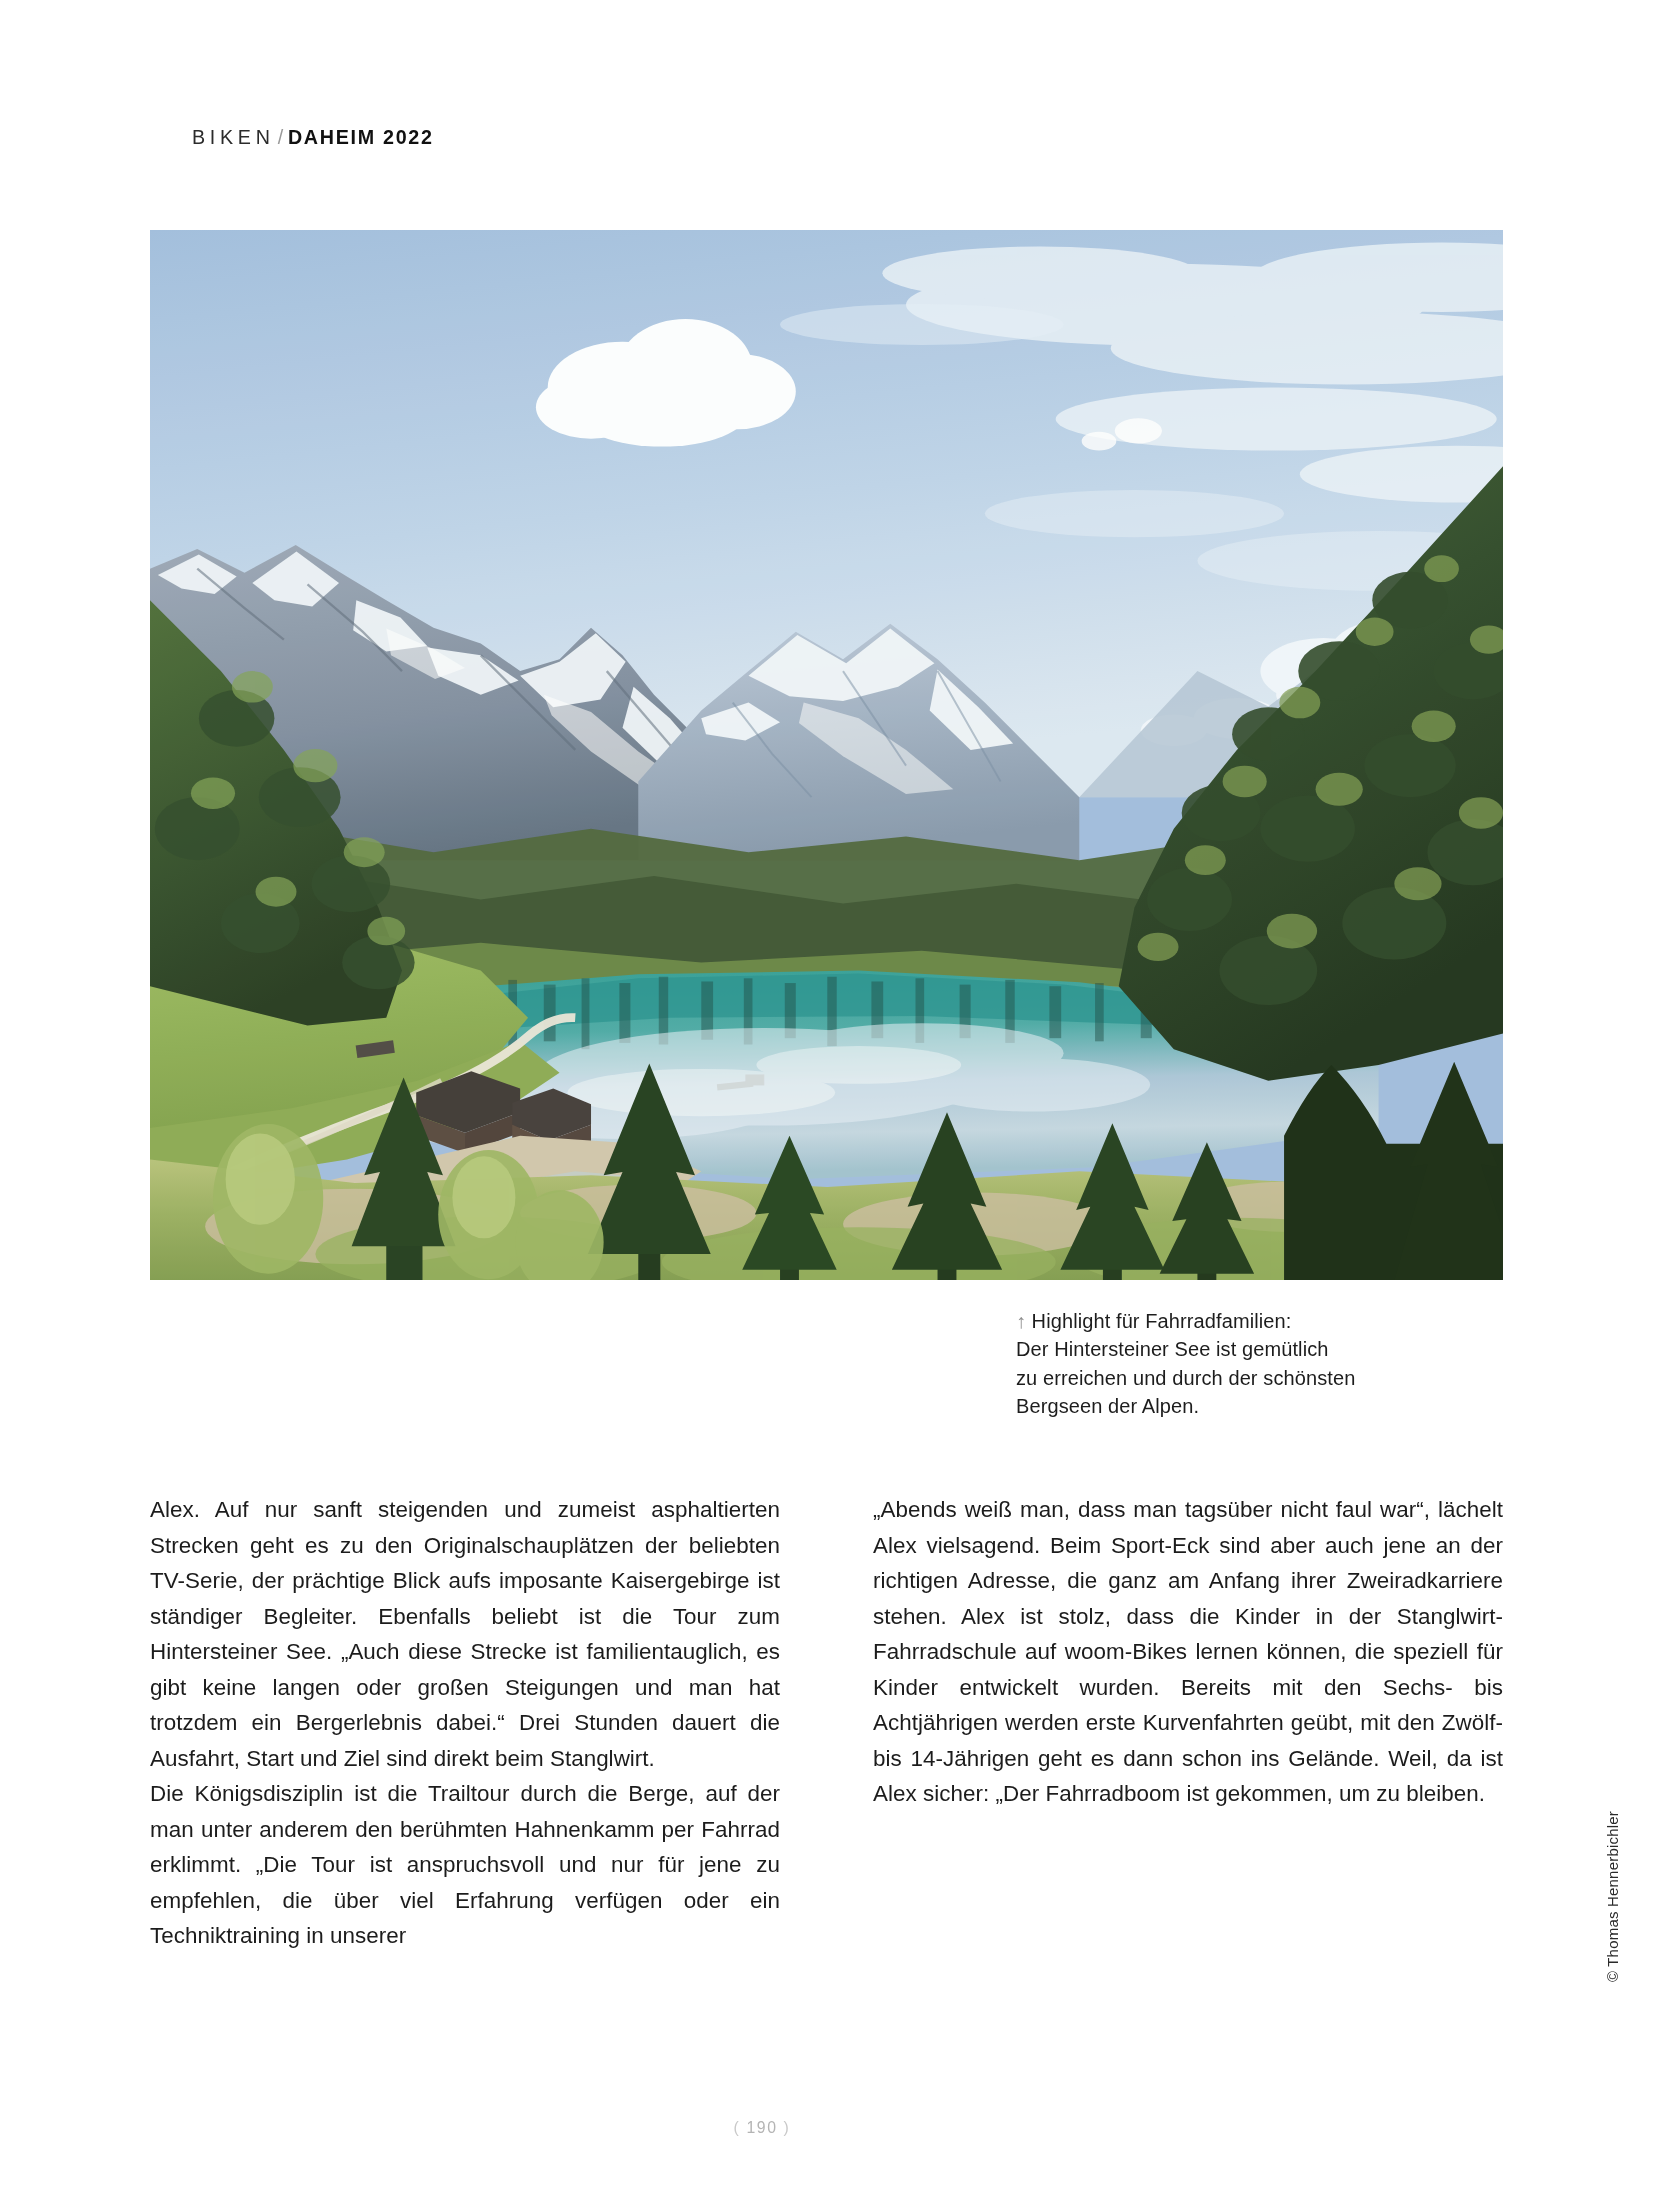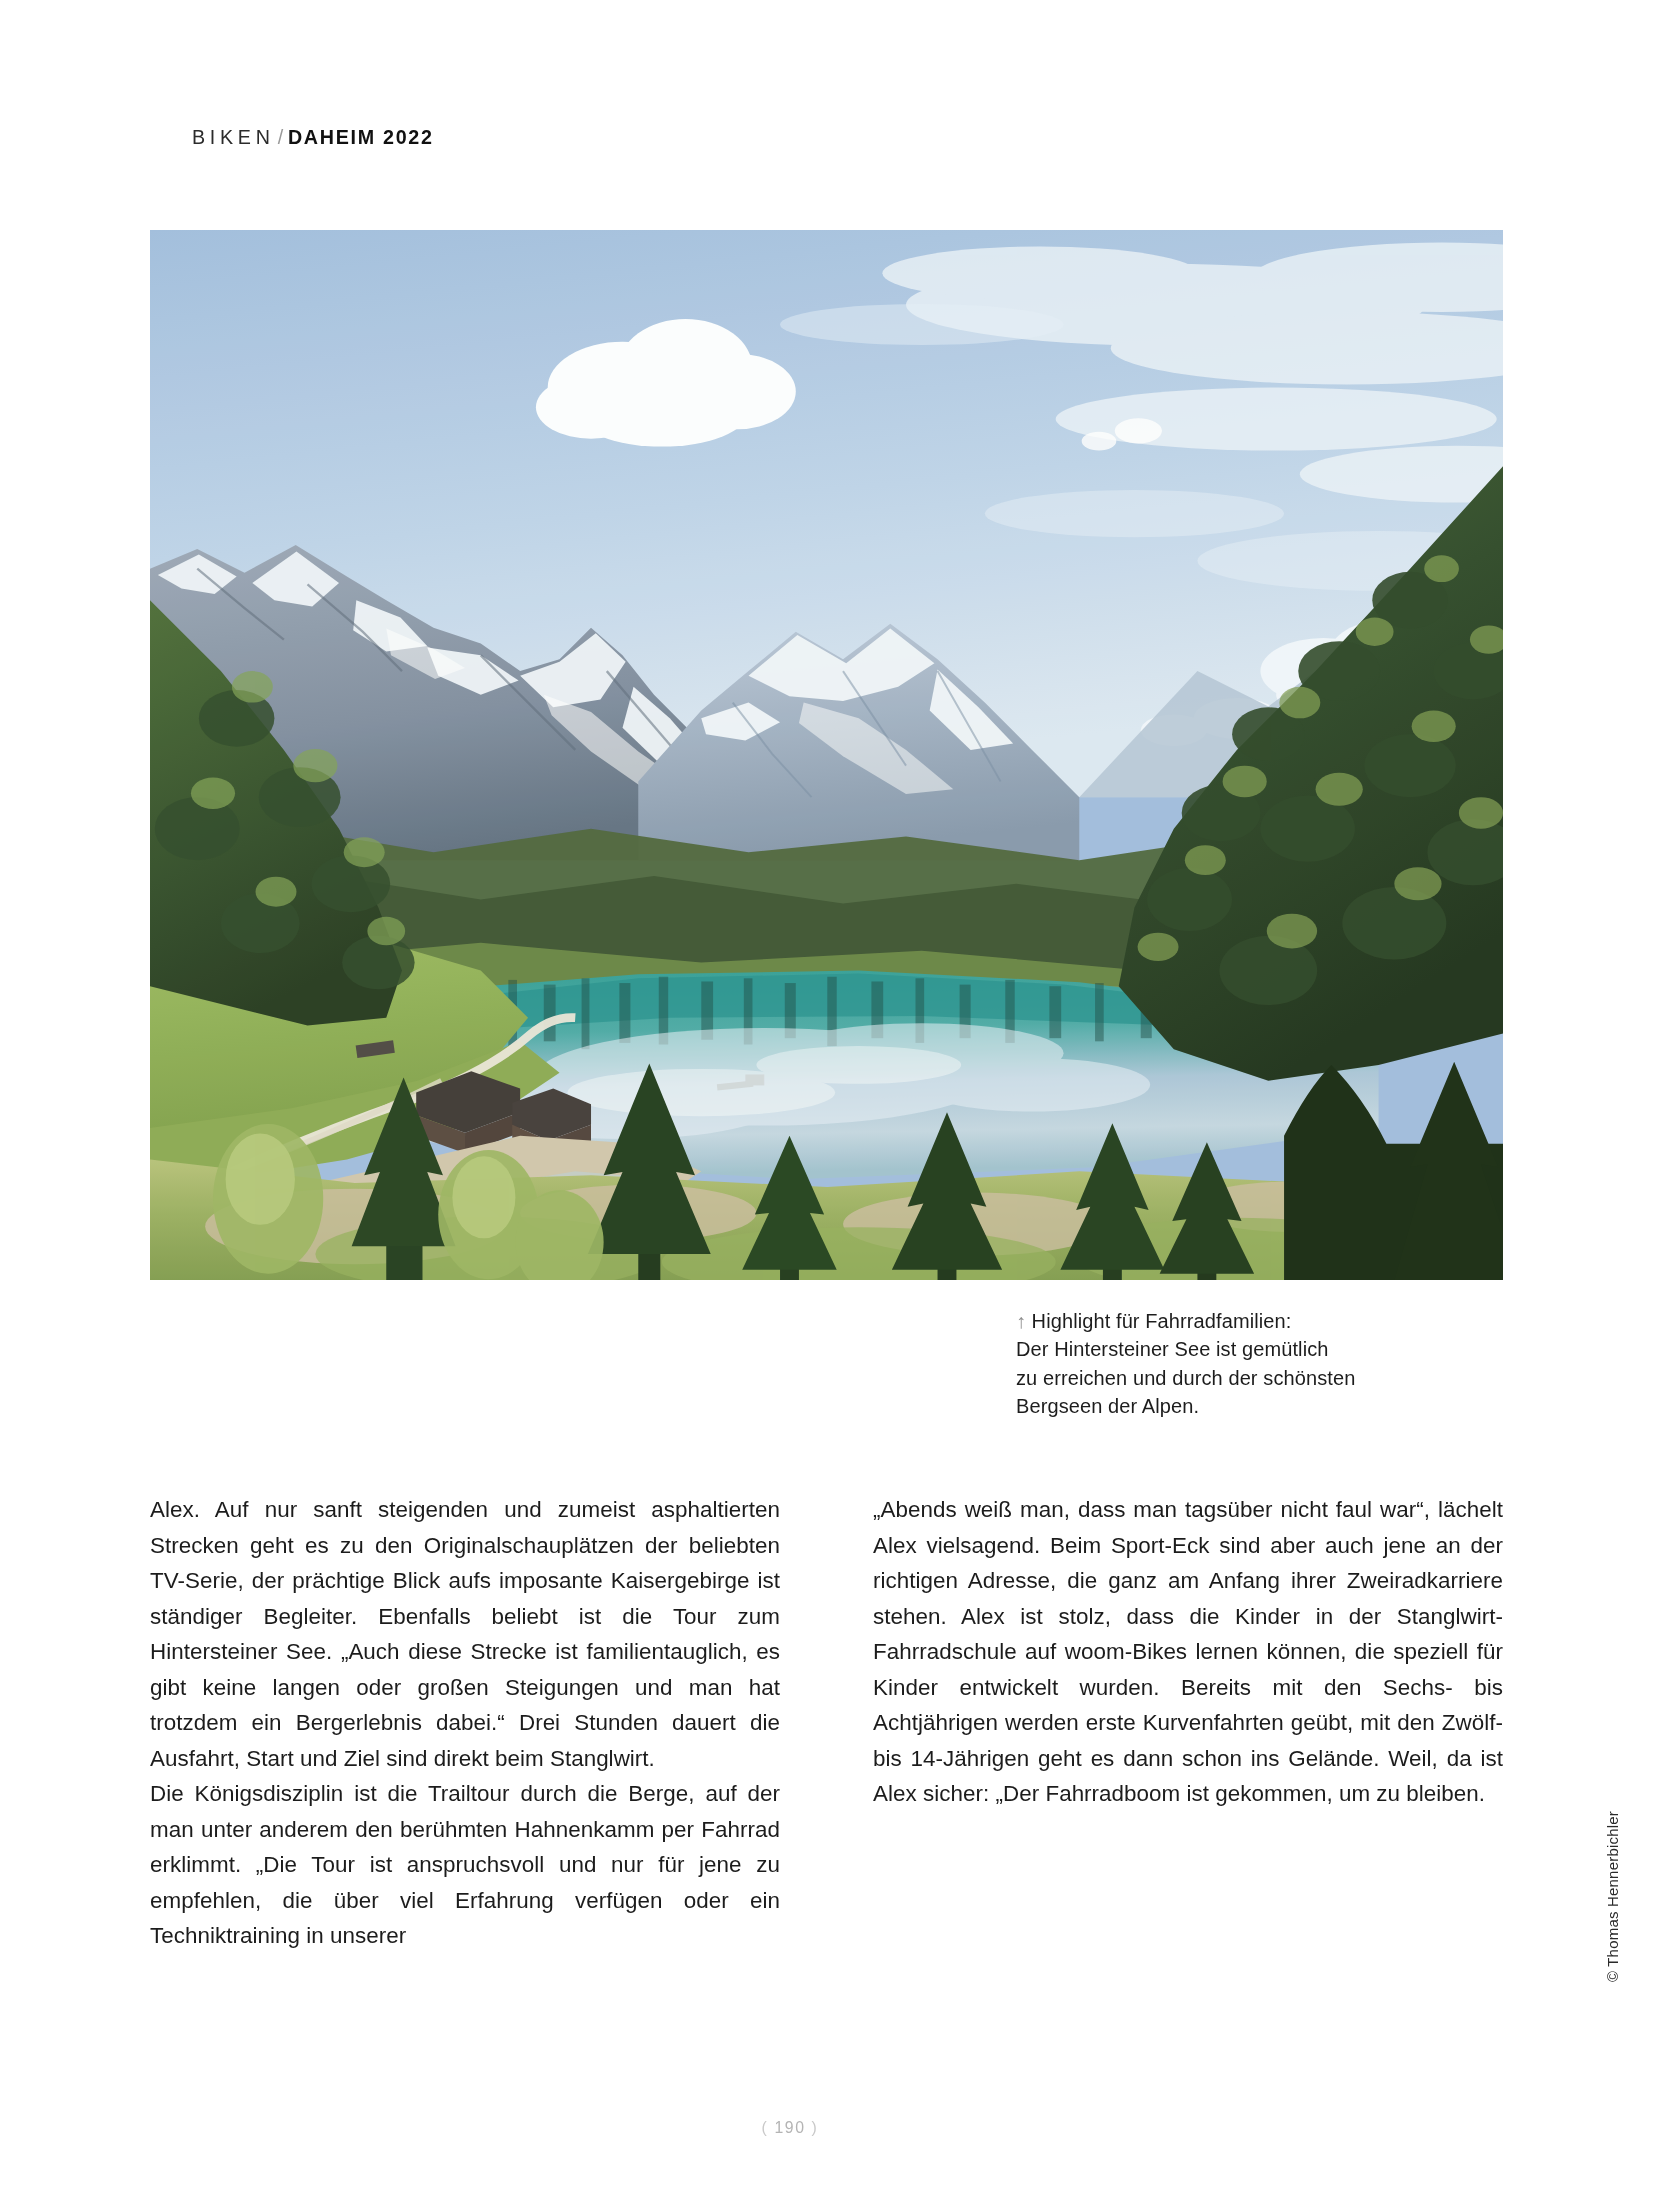--- a/index.html
+++ b/index.html
@@ -80,21 +80,20 @@
     transform:rotate(-90deg) translateX(-100%);
   }
 
   
   .folio {
     position:absolute; left:0; top:2119px; width:1524px;
     text-align:center;
     font-size:15.8px;
     color:#b4b4b4;
     letter-spacing:1.6px;
-    margin-left:28px;
   }
   .folio .paren { color:#c9c9c9; }
 </style>
 </head>
 <body>
 
 <div class="header">
   <span class="kicker">BIKEN</span><span class="slash">/</span><span class="issue">DAHEIM 2022</span>
 </div>
 

